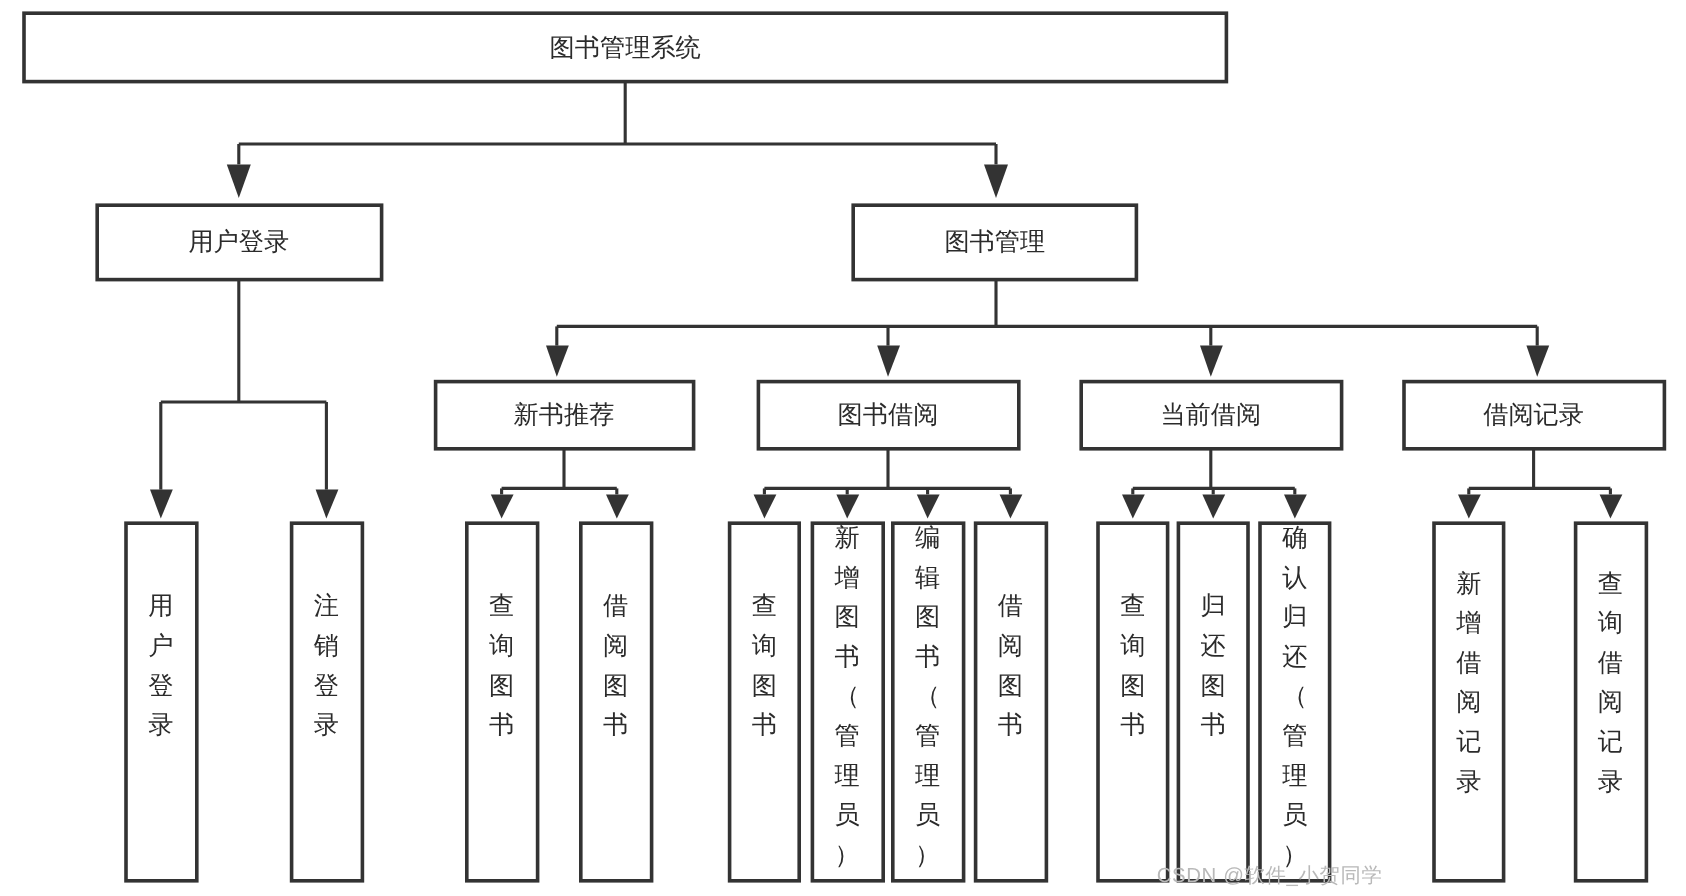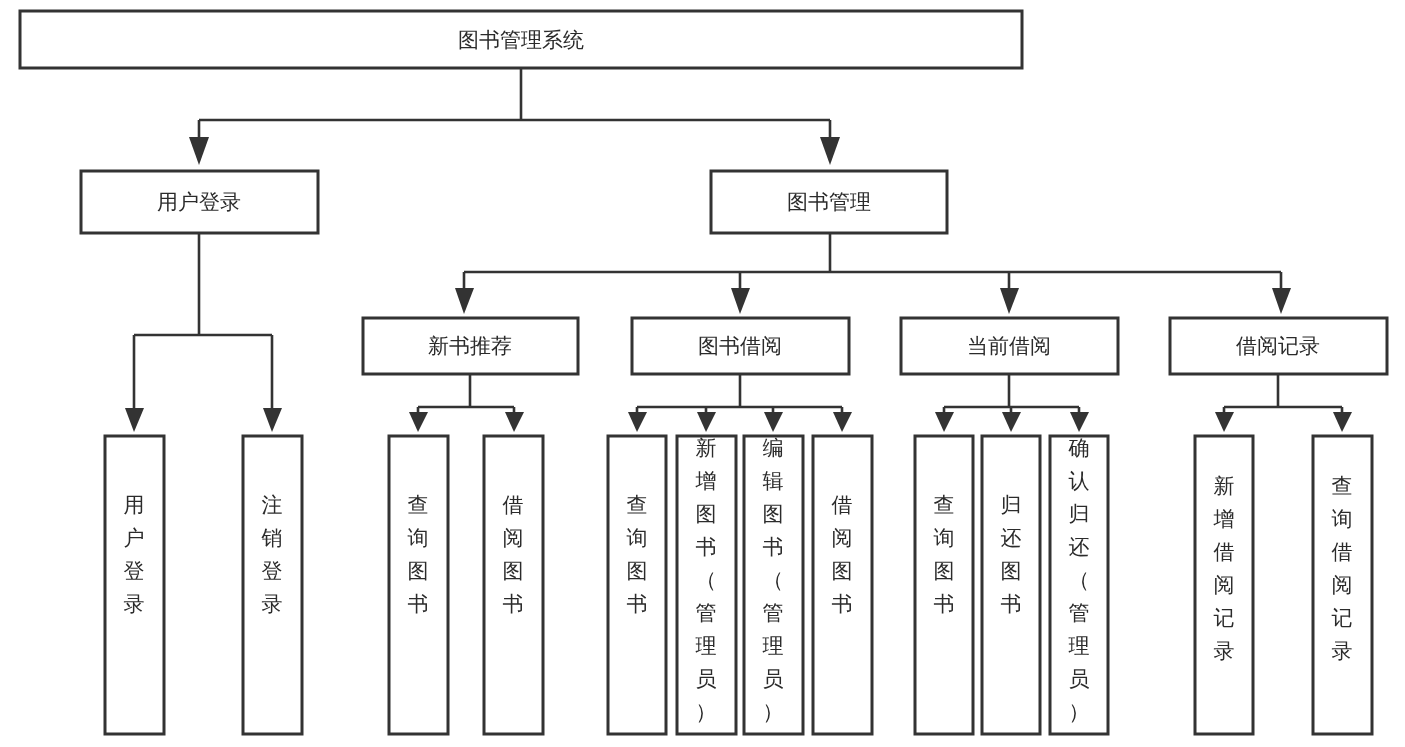--- a/index.html
+++ b/index.html
@@ -215,13 +215,14 @@
       <rect class="node-box" x="1195" y="436" width="58" height="298"></rect>
       <text class="node-label-v" x="1224" y="493"><tspan x="1224" y="493">新</tspan><tspan x="1224" y="526">增</tspan><tspan x="1224" y="559">借</tspan><tspan x="1224" y="592">阅</tspan><tspan x="1224" y="625">记</tspan><tspan x="1224" y="658">录</tspan></text>
     </g>
     <g>
       <rect class="node-box" x="1313" y="436" width="59" height="298"></rect>
       <text class="node-label-v" x="1342" y="493"><tspan x="1342" y="493">查</tspan><tspan x="1342" y="526">询</tspan><tspan x="1342" y="559">借</tspan><tspan x="1342" y="592">阅</tspan><tspan x="1342" y="625">记</tspan><tspan x="1342" y="658">录</tspan></text>
     </g>
 
   </svg>
 
+  <div class="watermark">CSDN @软件_小贺同学</div>
 </div>
 
 </body></html>

